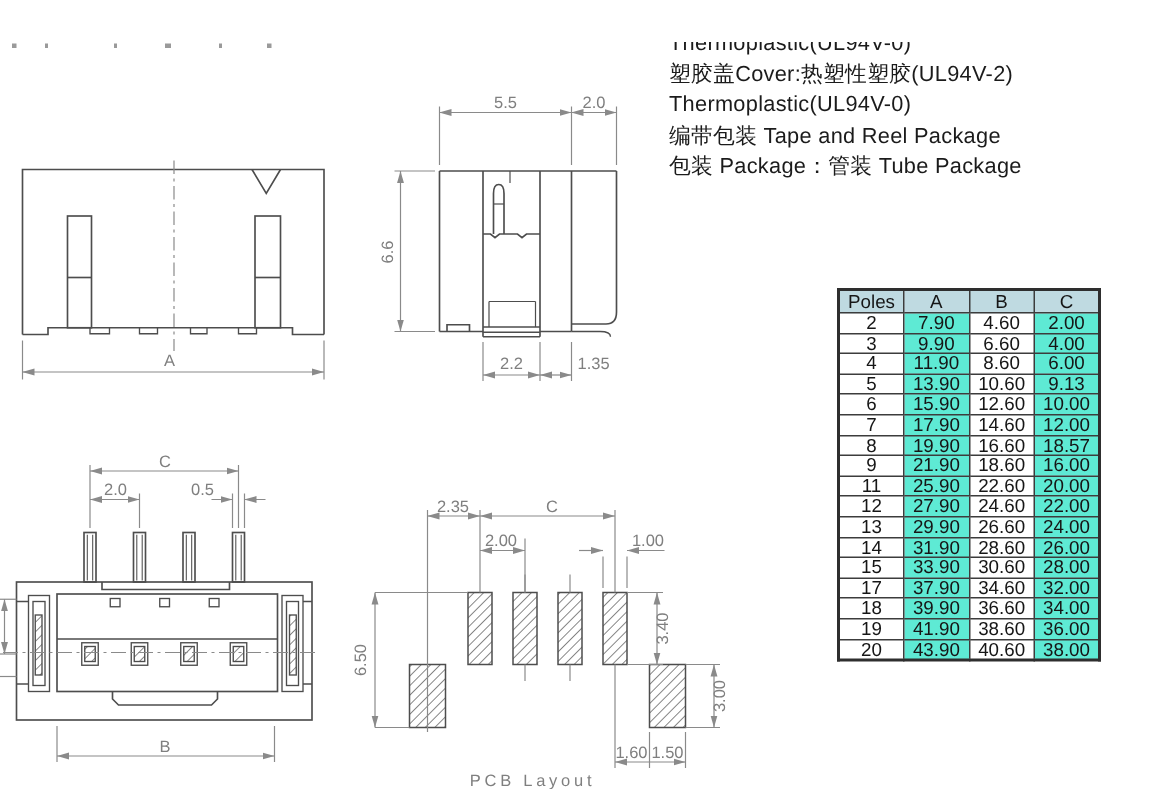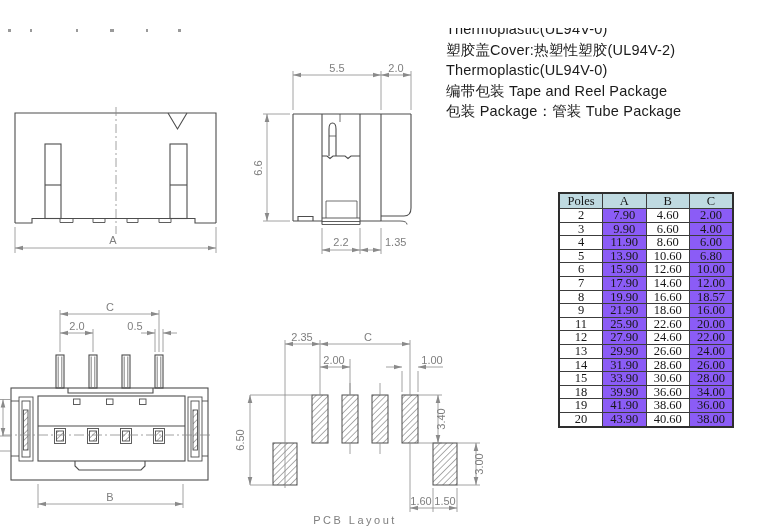--- a/index.html
+++ b/index.html
@@ -9,26 +9,26 @@
   .notes{position:absolute;left:446px;top:-9px;font-size:14.5px;line-height:20.5px;
          color:#1b1b1b;letter-spacing:.2px;white-space:nowrap;}
   
   .frag{position:absolute;top:1px;height:3px;background:#9a9a9a;}
   
   .dwg{position:absolute;}
   svg text{font-family:"Liberation Sans",sans-serif;font-size:11px;fill:#7f7f7f;}
   
   #poles-table{position:absolute;left:558px;top:164px;border-collapse:collapse;
        table-layout:fixed;width:176px;border:2px solid #2e2e2e;
-       font-family:Liberation Serif, serif;font-size:12.5px;color:#161616;}
+       font-family:Liberation Sans, sans-serif;font-size:12.5px;color:#161616;}
   #poles-table th,#poles-table td{border:1.4px solid #3c3c3c;text-align:center;
        padding:0;font-weight:normal;line-height:1;}
   #poles-table th{height:14px;background:#bfdae1;}
   #poles-table td{height:12.6px;background:#ffffff;}
-  #poles-table td.sh{background:#8b5cf6;}
+  #poles-table td.sh{background:#5eead4;}
   .cap-title{letter-spacing:2.5px;}
 </style>
 </head>
 <body>
 
 <div id="canvas">
 
   <div>
     <span class="frag" style="left:8px;width:3px;"></span>
     <span class="frag" style="left:30px;width:2px;"></span>
@@ -277,21 +277,21 @@
         <tr>
           <td>4</td>
           <td class="sh">11.90</td>
           <td>8.60</td>
           <td class="sh">6.00</td>
         </tr>
         <tr>
           <td>5</td>
           <td class="sh">13.90</td>
           <td>10.60</td>
-          <td class="sh">6.80</td>
+          <td class="sh">9.13</td>
         </tr>
         <tr>
           <td>6</td>
           <td class="sh">15.90</td>
           <td>12.60</td>
           <td class="sh">10.00</td>
         </tr>
         <tr>
           <td>7</td>
           <td class="sh">17.90</td>
@@ -334,20 +334,26 @@
           <td>28.60</td>
           <td class="sh">26.00</td>
         </tr>
         <tr>
           <td>15</td>
           <td class="sh">33.90</td>
           <td>30.60</td>
           <td class="sh">28.00</td>
         </tr>
         <tr>
+          <td>17</td>
+          <td class="sh">37.90</td>
+          <td>34.60</td>
+          <td class="sh">32.00</td>
+        </tr>
+        <tr>
           <td>18</td>
           <td class="sh">39.90</td>
           <td>36.60</td>
           <td class="sh">34.00</td>
         </tr>
         <tr>
           <td>19</td>
           <td class="sh">41.90</td>
           <td>38.60</td>
           <td class="sh">36.00</td>

